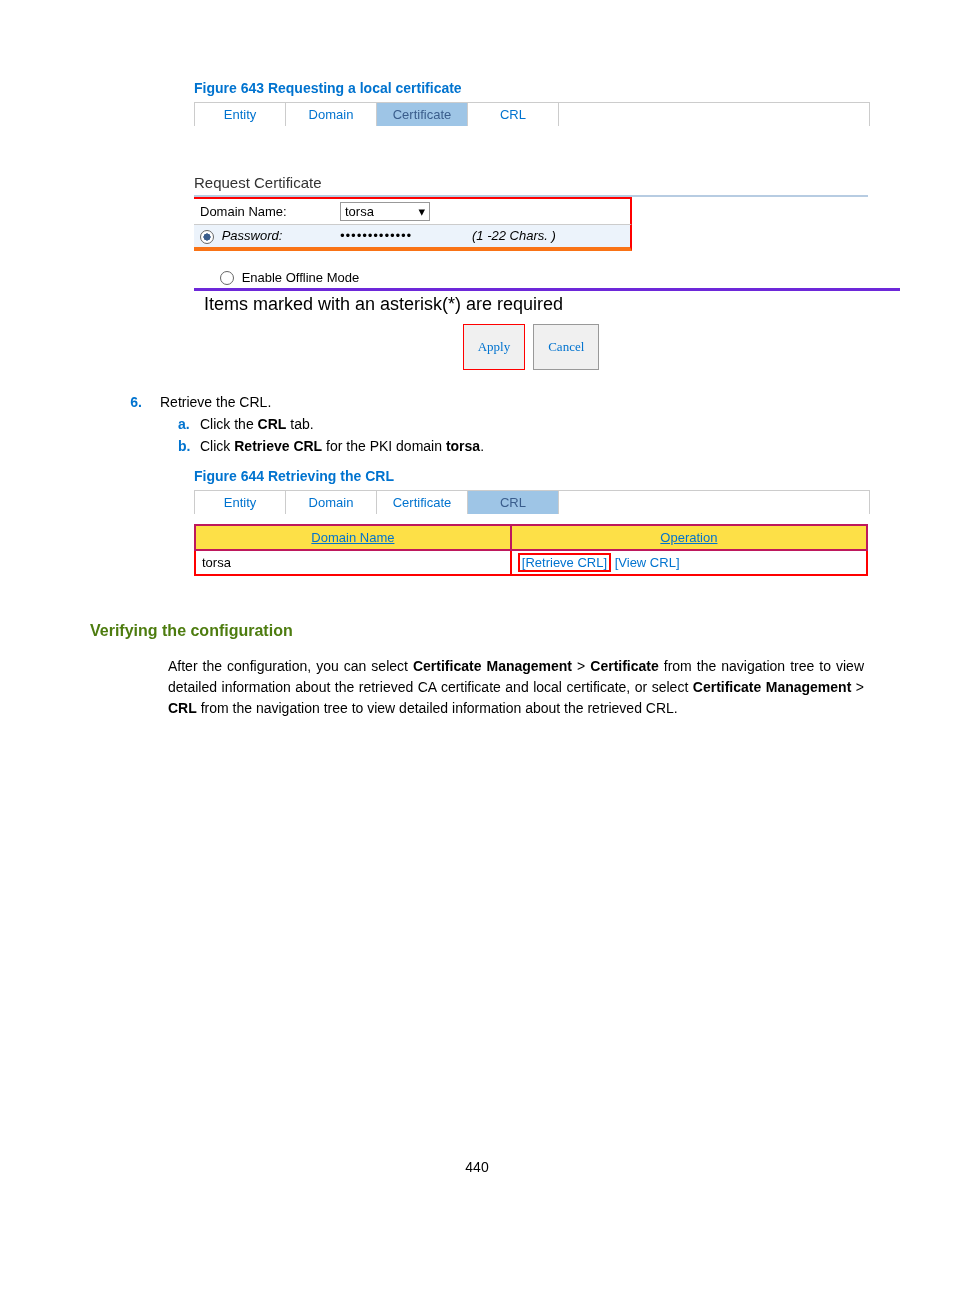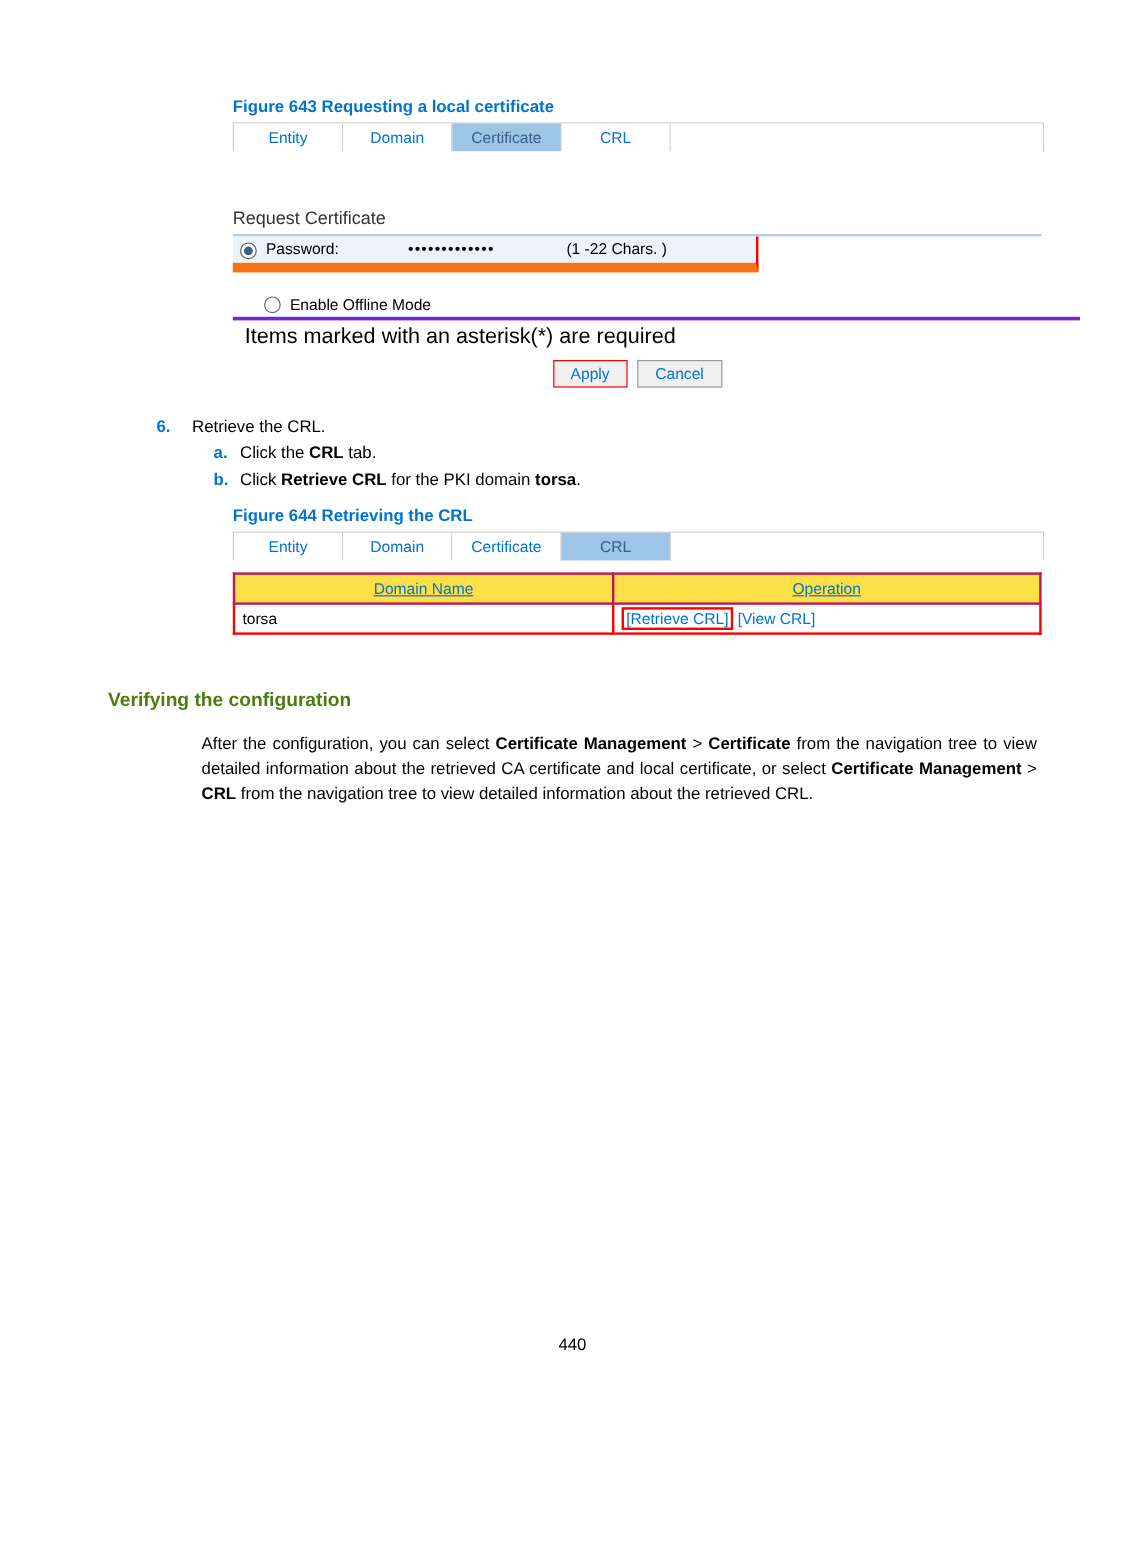--- a/index.html
+++ b/index.html
@@ -81,21 +81,22 @@
     font-family: Arial;
   }
   .row-highlight {
     border-right: 2px solid #ff0000;
     width: 438px;
   }
   .row-top {
     border-top: 2px solid #ff0000;
   }
   .row-bottom {
-    border-bottom: 8px solid #f97316;
+    border-bottom: 4px solid #f97316;
+    font-style: italic;
   }
   .offline-row {
     margin-left: 104px;
     width: 674px;
     padding: 3px 6px 3px 26px;
     border-bottom: 3px solid #6d28d9;
     font-size: 13px;
     margin-top: 16px;
   }
   .note-row {
@@ -108,23 +109,24 @@
     margin-left: 104px;
     width: 674px;
     display: flex;
     justify-content: center;
     gap: 8px;
     margin-top: 6px;
   }
   .btn {
     border: 1px solid #ff0000;
     background: #f0f0f0;
-    padding: 3px 14px;
-    color: #0073cf;
-    font-size: 13px;
+    padding: 14px 14px;
+    color: #0073cf;
+    font-size: 13px;
+    font-family: Liberation Serif, serif;
   }
   .btn.plain {
     border: 1px solid #999;
     color: #0073cf;
   }
   .step-row {
     display: flex;
     align-items: baseline;
     margin-top: 24px;
   }
@@ -232,20 +234,27 @@
   <div class="tab">Domain</div>
   <div class="tab active">Certificate</div>
   <div class="tab">CRL</div>
   <div class="tab-spacer"></div>
 </div>
 
 <div class="section-title">Request Certificate</div>
 <div class="hr-line"></div>
 
 <div style="margin-left:104px;width:674px;">
+  <div class="form-row row-highlight row-top" style="background:#fff;">
+    <span class="label">Domain Name:</span>
+    <span class="select">
+      <span>torsa</span>
+      <span>▾</span>
+    </span>
+  </div>
   <div class="form-row row-highlight row-bottom" style="background:#ecf3fb;">
     <span class="label">
       <span class="radio"></span>
       <span>Password:</span>
     </span>
     <span class="input-pw" style="display:inline-block;width:132px;">•••••••••••••</span>
     <span>(1 -22 Chars. )</span>
   </div>
 </div>
 

